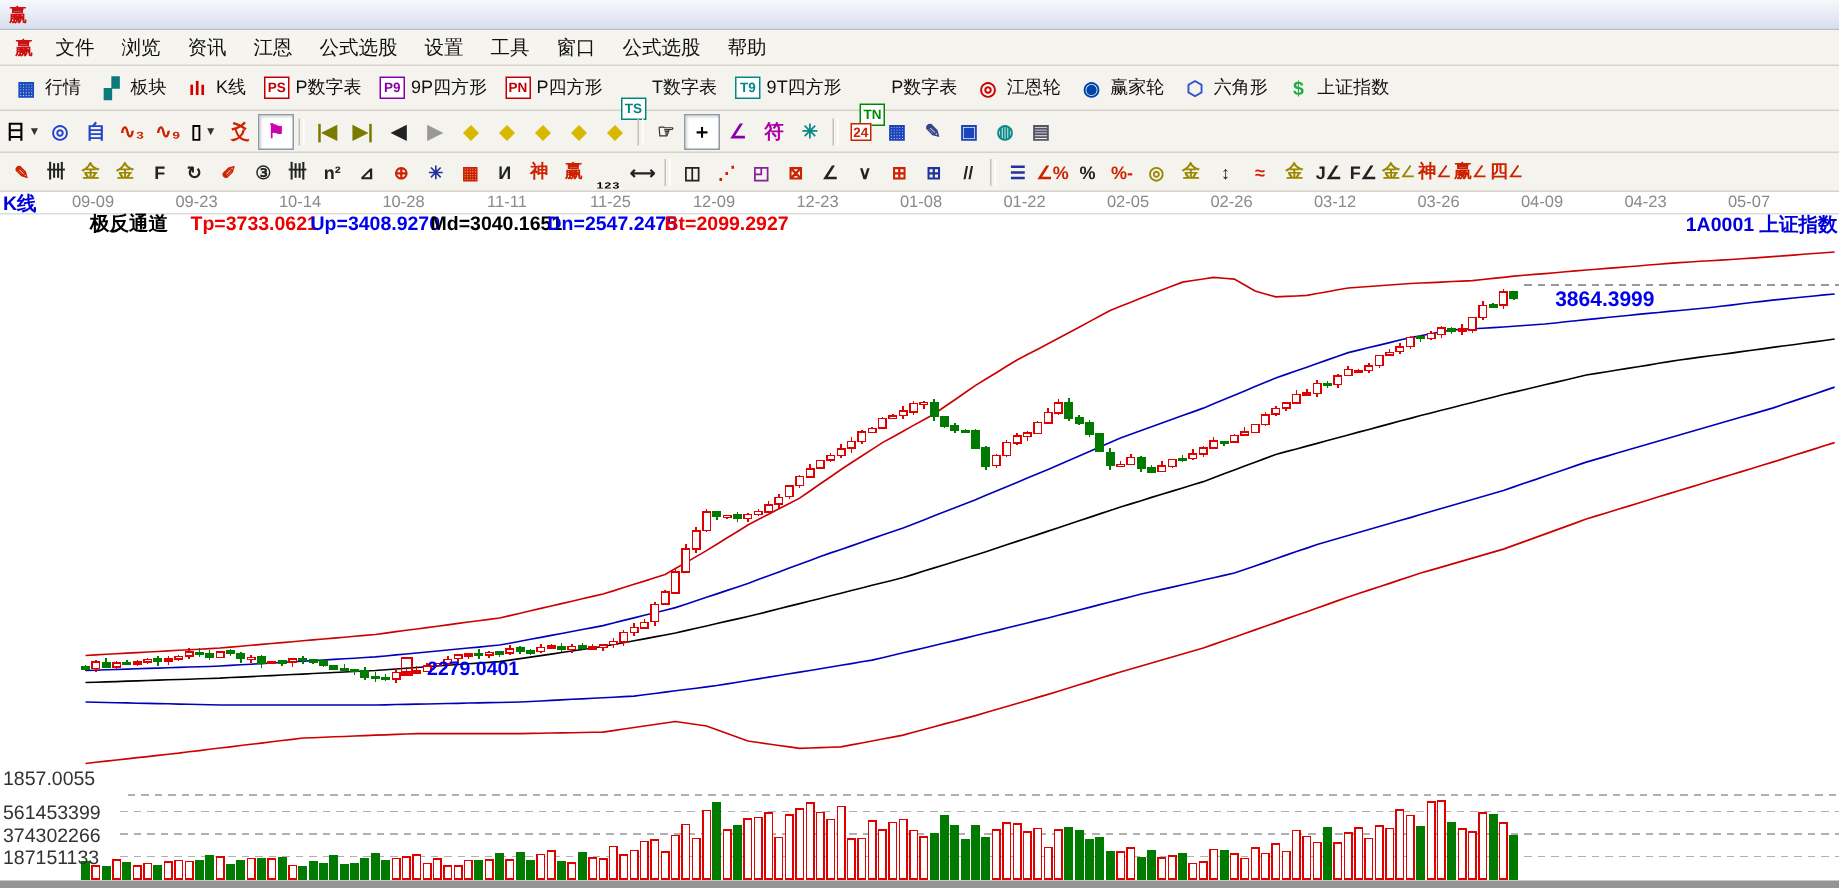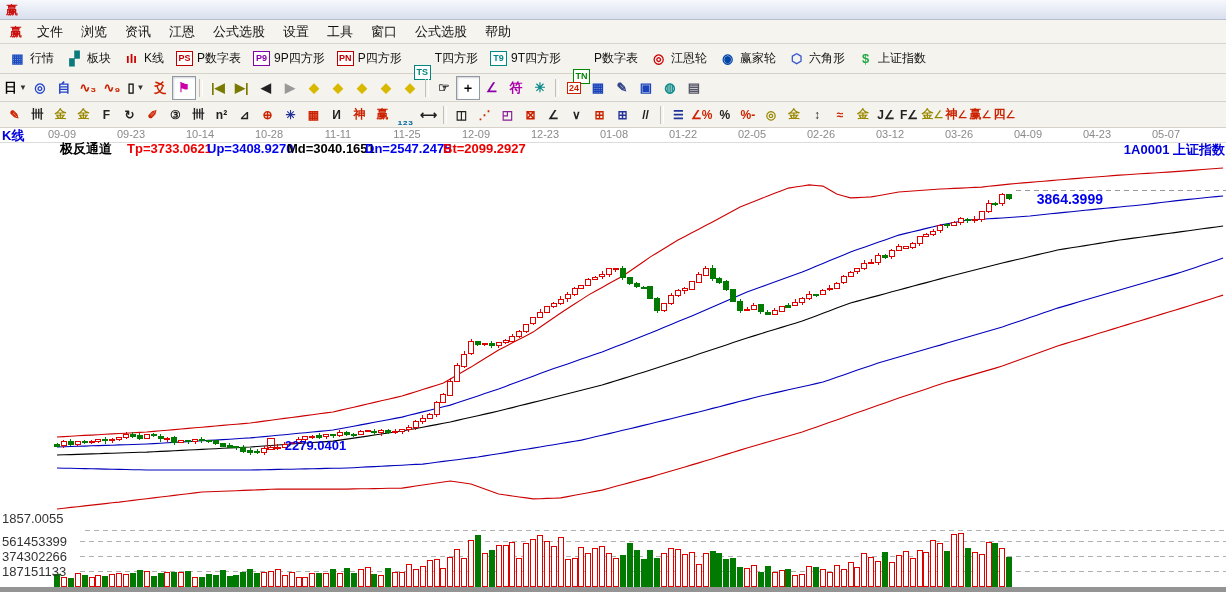--- a/index.html
+++ b/index.html
@@ -75,21 +75,21 @@
     <div class="btn1">
       <span class="ico boxed" style="color: rgb(136, 0, 170);">P9</span>
       <span>9P四方形</span>
     </div>
     <div class="btn1">
       <span class="ico boxed" style="color: rgb(192, 0, 0);">PN</span>
       <span>P四方形</span>
     </div>
     <div class="btn1">
       <span class="ico boxed" style="color: rgb(0, 134, 126); margin-top: 28px;">TS</span>
-      <span>T四方形</span>
+      <span>T数字表</span>
     </div>
     <div class="btn1">
       <span class="ico boxed" style="color: rgb(0, 136, 136);">T9</span>
       <span>9T四方形</span>
     </div>
     <div class="btn1">
       <span class="ico boxed" style="color: rgb(0, 136, 0); margin-top: 36px;">TN</span>
       <span>P数字表</span>
     </div>
     <div class="btn1">
@@ -246,21 +246,21 @@
     <span class="ib">
       <span style="color: rgb(34, 34, 34);">И</span>
     </span>
     <span class="ib">
       <span style="color: rgb(204, 34, 0);">神</span>
     </span>
     <span class="ib">
       <span style="color: rgb(204, 34, 0);">赢</span>
     </span>
     <span class="ib">
-      <span style="color: #0369a1; margin-top: 12px;">₁₂₃</span>
+      <span style="color: #000000; margin-top: 12px;">₁₂₃</span>
     </span>
     <span class="ib">
       <span style="color: rgb(34, 34, 34);">⟷</span>
     </span>
     <span class="sep"></span>
     <span class="ib">
       <span style="color: rgb(34, 34, 34);">◫</span>
     </span>
     <span class="ib">
       <span style="color: rgb(204, 34, 0);">⋰</span>

